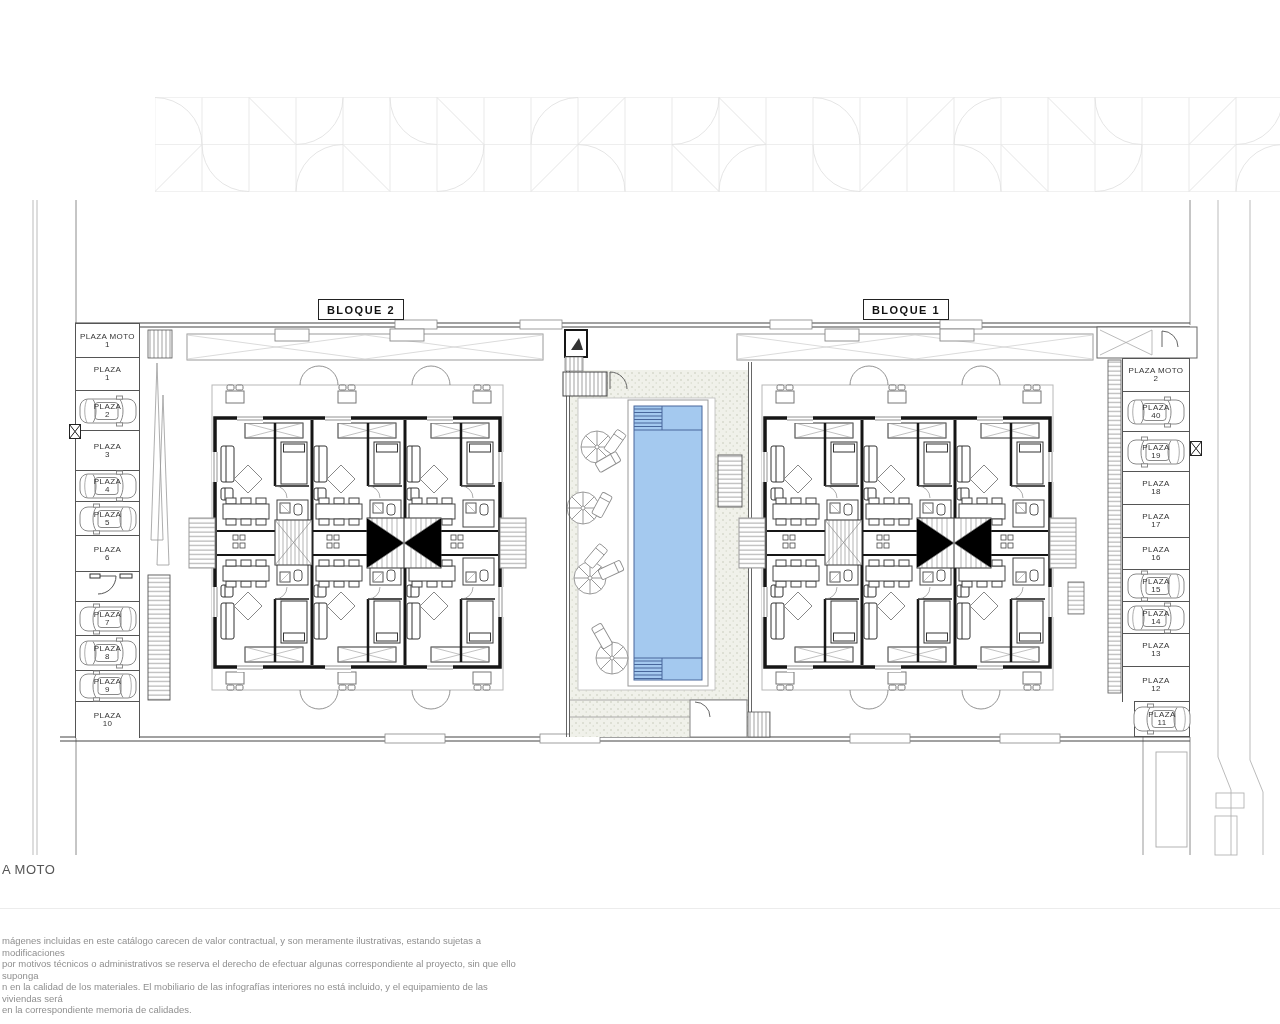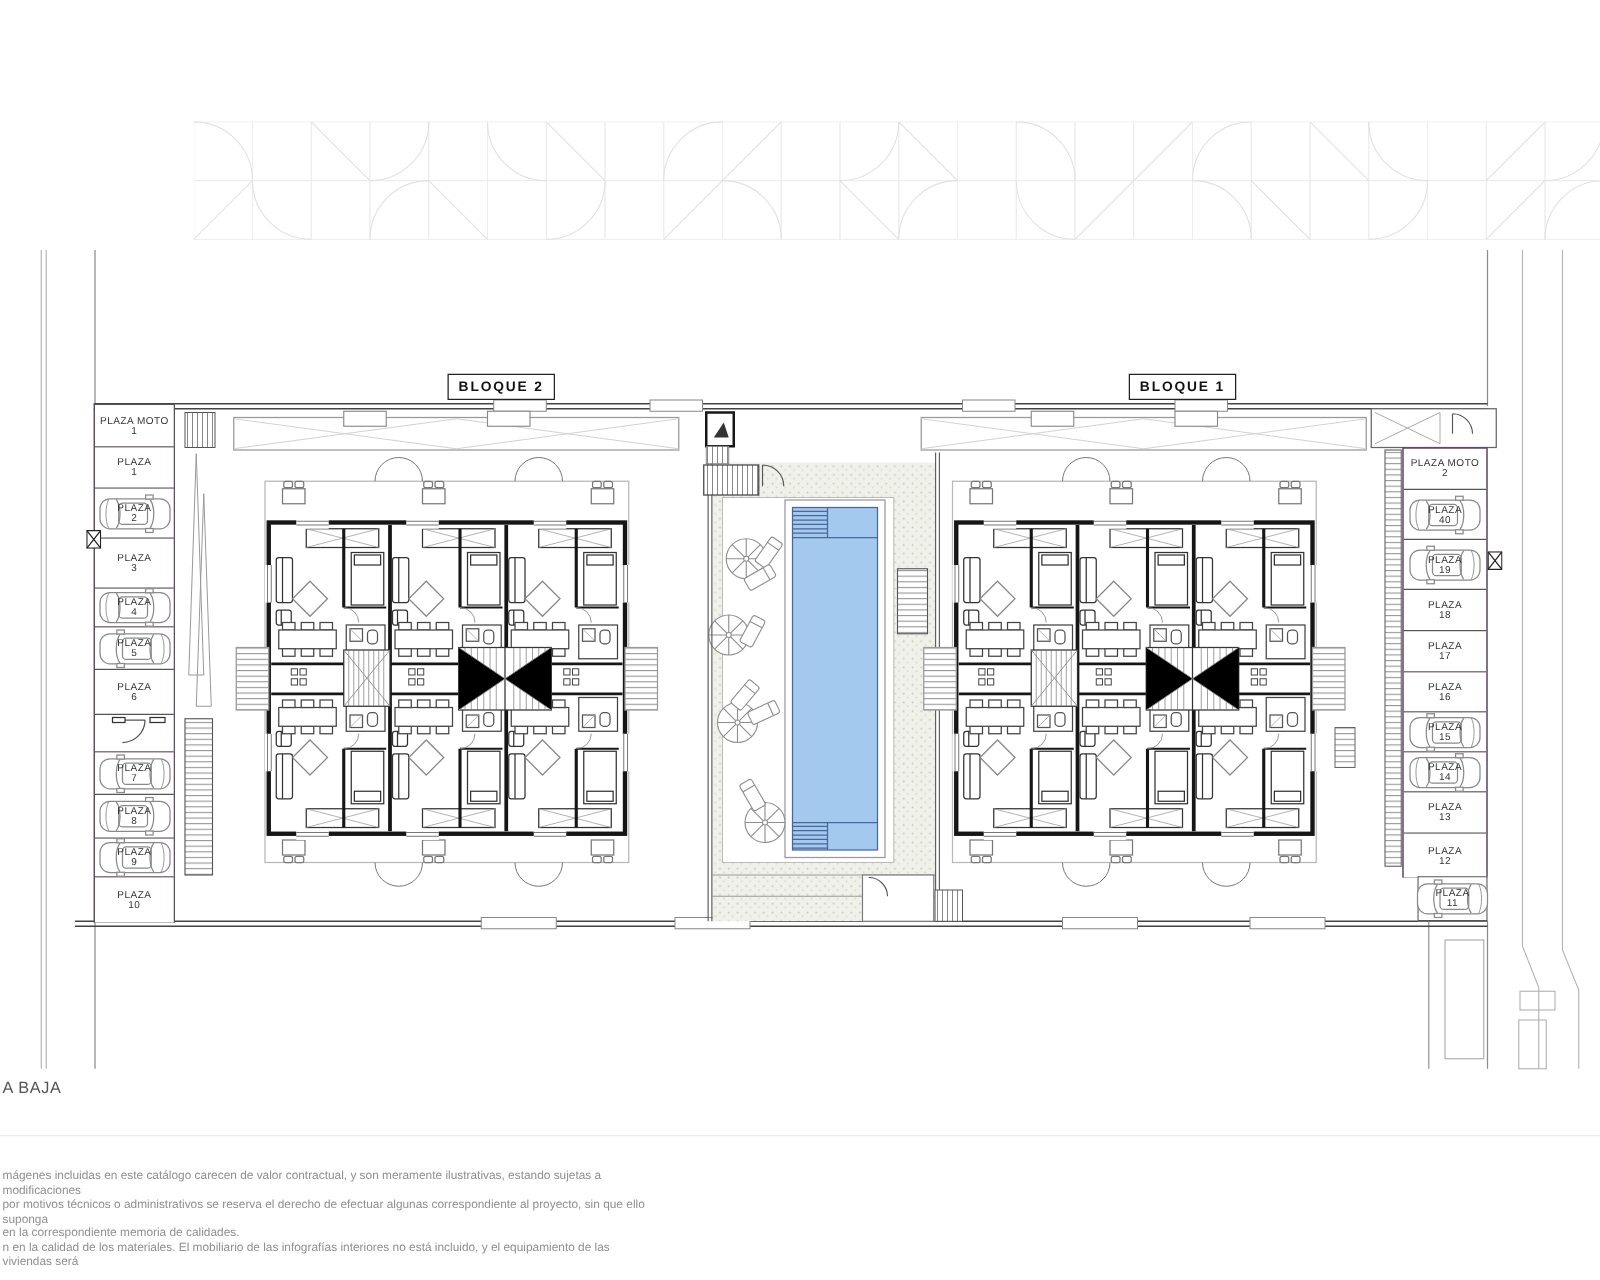--- a/index.html
+++ b/index.html
@@ -6,23 +6,23 @@
   body{width:1280px;height:1024px;position:relative;overflow:hidden;
        font-family:"Liberation Sans","DejaVu Sans",sans-serif;}
   .abs{position:absolute;}
   
   #band{left:155px;top:97px;width:1128px;height:95px;}
   
   #plan{left:0;top:0;width:1280px;height:1024px;}
   
   .bloque-box{border:1.5px solid #222;background:#fff;width:84px;height:19px;
     display:flex;align-items:center;justify-content:center;
-    font-size:11px;font-weight:bold;letter-spacing:1.5px;color:#111;margin-left:40px;}
+    font-size:11px;font-weight:bold;letter-spacing:1.5px;color:#111;}
   
-  .pcol{position:absolute;border:1px solid #555;background:#701a75;box-sizing:border-box;}
+  .pcol{position:absolute;border:1px solid #555;background:#737373;box-sizing:border-box;}
   .pcell{position:relative;border-bottom:1px solid #555;box-sizing:border-box;
     display:flex;align-items:center;justify-content:center;background:#fff;}
   .pcell:last-child{border-bottom:none;}
   .pgap{border-bottom:1px solid #555;background:#fff;position:relative;}
   .plabel{position:absolute;left:0;right:0;top:50%;transform:translateY(-50%);
     text-align:center;font-size:8px;line-height:8px;color:#333;letter-spacing:.4px;
     pointer-events:none;}
   .plabel .pnum{display:block;font-size:8px;}
   .pcell svg.car{position:absolute;left:50%;top:50%;transform:translate(-50%,-50%);}
   #plaza11{position:absolute;left:1134px;top:701px;width:56px;height:36px;
@@ -407,20 +407,20 @@
 <svg class="xmark abs" style="left:69px;top:424px;" viewBox="0 0 12 15">
   <rect x="0.5" y="0.5" width="11" height="14" fill="#fff" stroke="#222"></rect>
     <path d="M0.5,0.5 L11.5,14.5 M11.5,0.5 L0.5,14.5" stroke="#222" stroke-width="1"></path>
 </svg>
 <svg class="xmark abs" style="left:1190px;top:441px;" viewBox="0 0 12 15">
   <rect x="0.5" y="0.5" width="11" height="14" fill="#fff" stroke="#222"></rect>
     <path d="M0.5,0.5 L11.5,14.5 M11.5,0.5 L0.5,14.5" stroke="#222" stroke-width="1"></path>
 </svg>
 
 <div id="divider" class="abs"></div>
-<div id="floor-label" class="abs">A BAJA</div>
+<div id="floor-label" class="abs">A MOTO</div>
 
 <div id="disclaimer" class="abs">
   <div>mágenes incluidas en este catálogo carecen de valor contractual, y son meramente ilustrativas, estando sujetas a modificaciones</div>
   <div>por motivos técnicos o administrativos se reserva el derecho de efectuar algunas correspondiente al proyecto, sin que ello suponga</div>
+  <div>n  en la calidad de los materiales. El mobiliario de las infografías interiores no está incluido, y el equipamiento de las viviendas será</div>
   <div>en la correspondiente memoria de calidades.</div>
-  <div>n  en la calidad de los materiales. El mobiliario de las infografías interiores no está incluido, y el equipamiento de las viviendas será</div>
 </div>
 
 </body></html>

